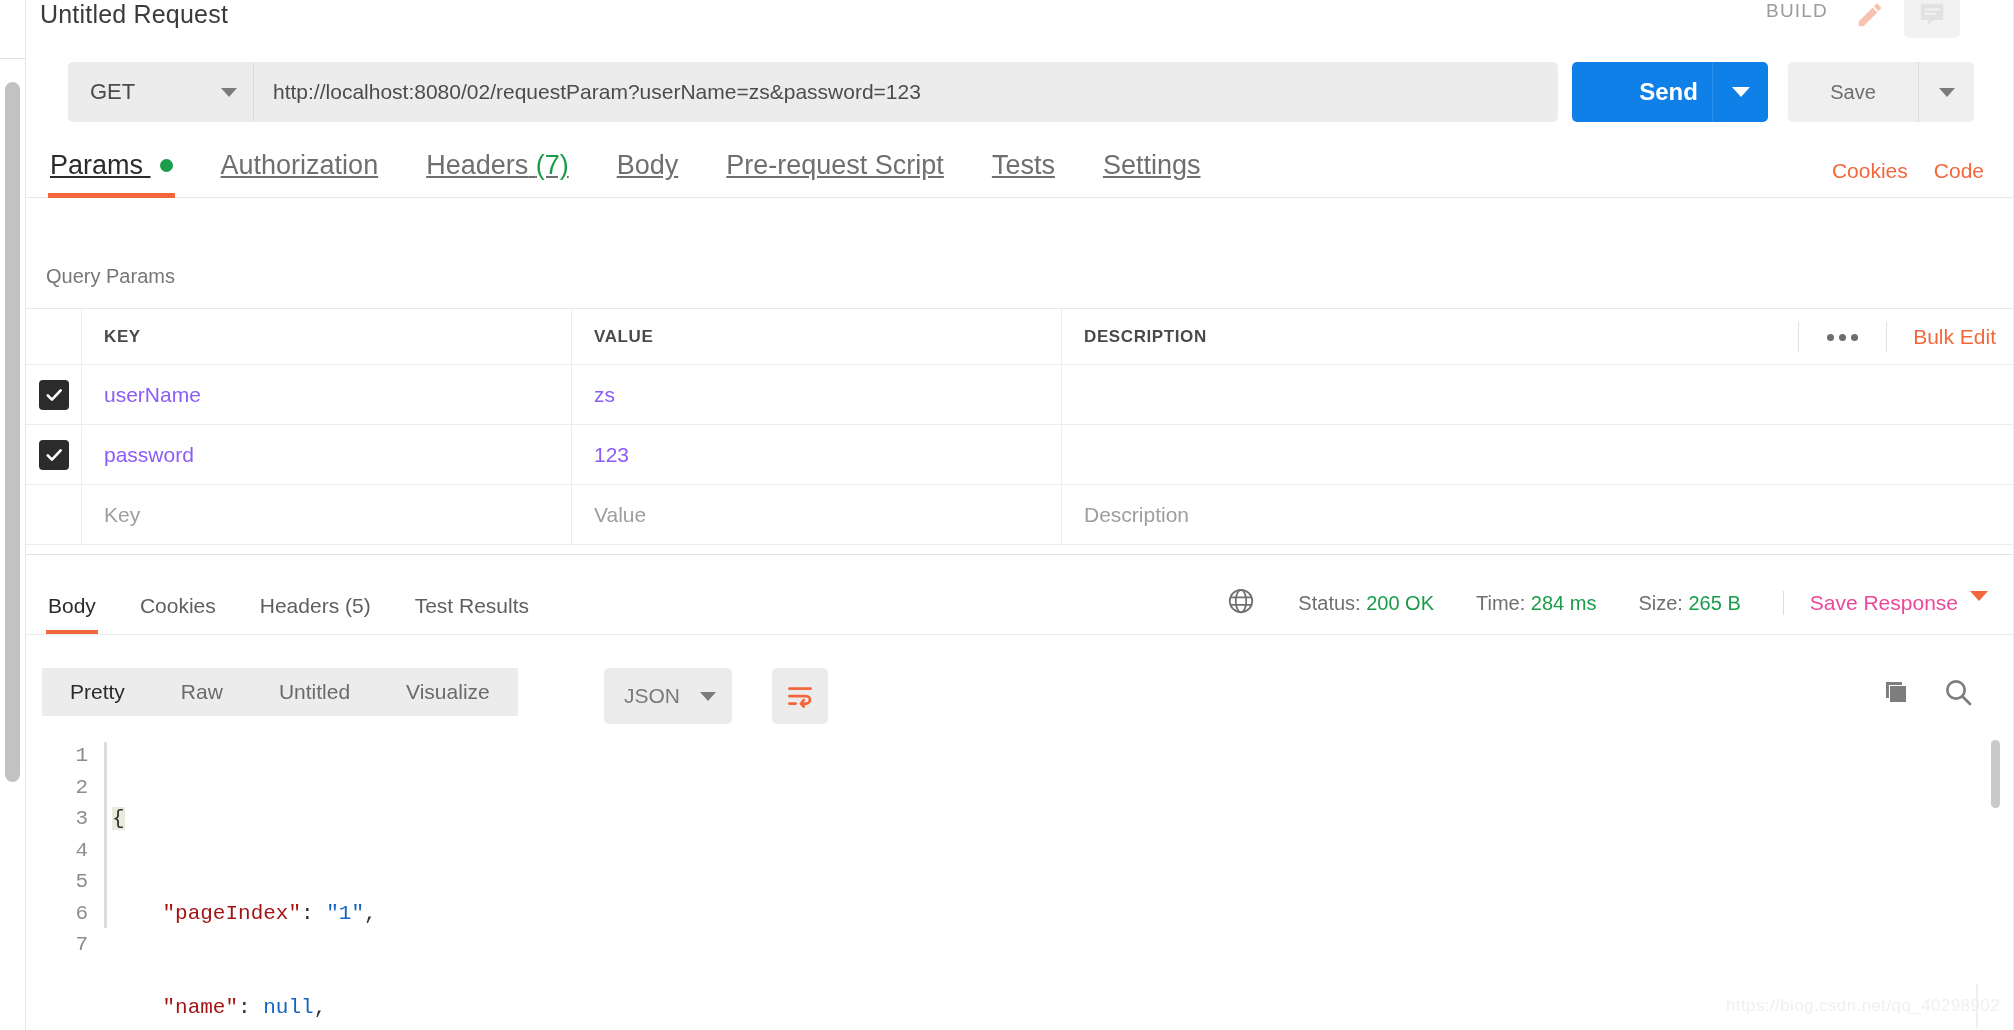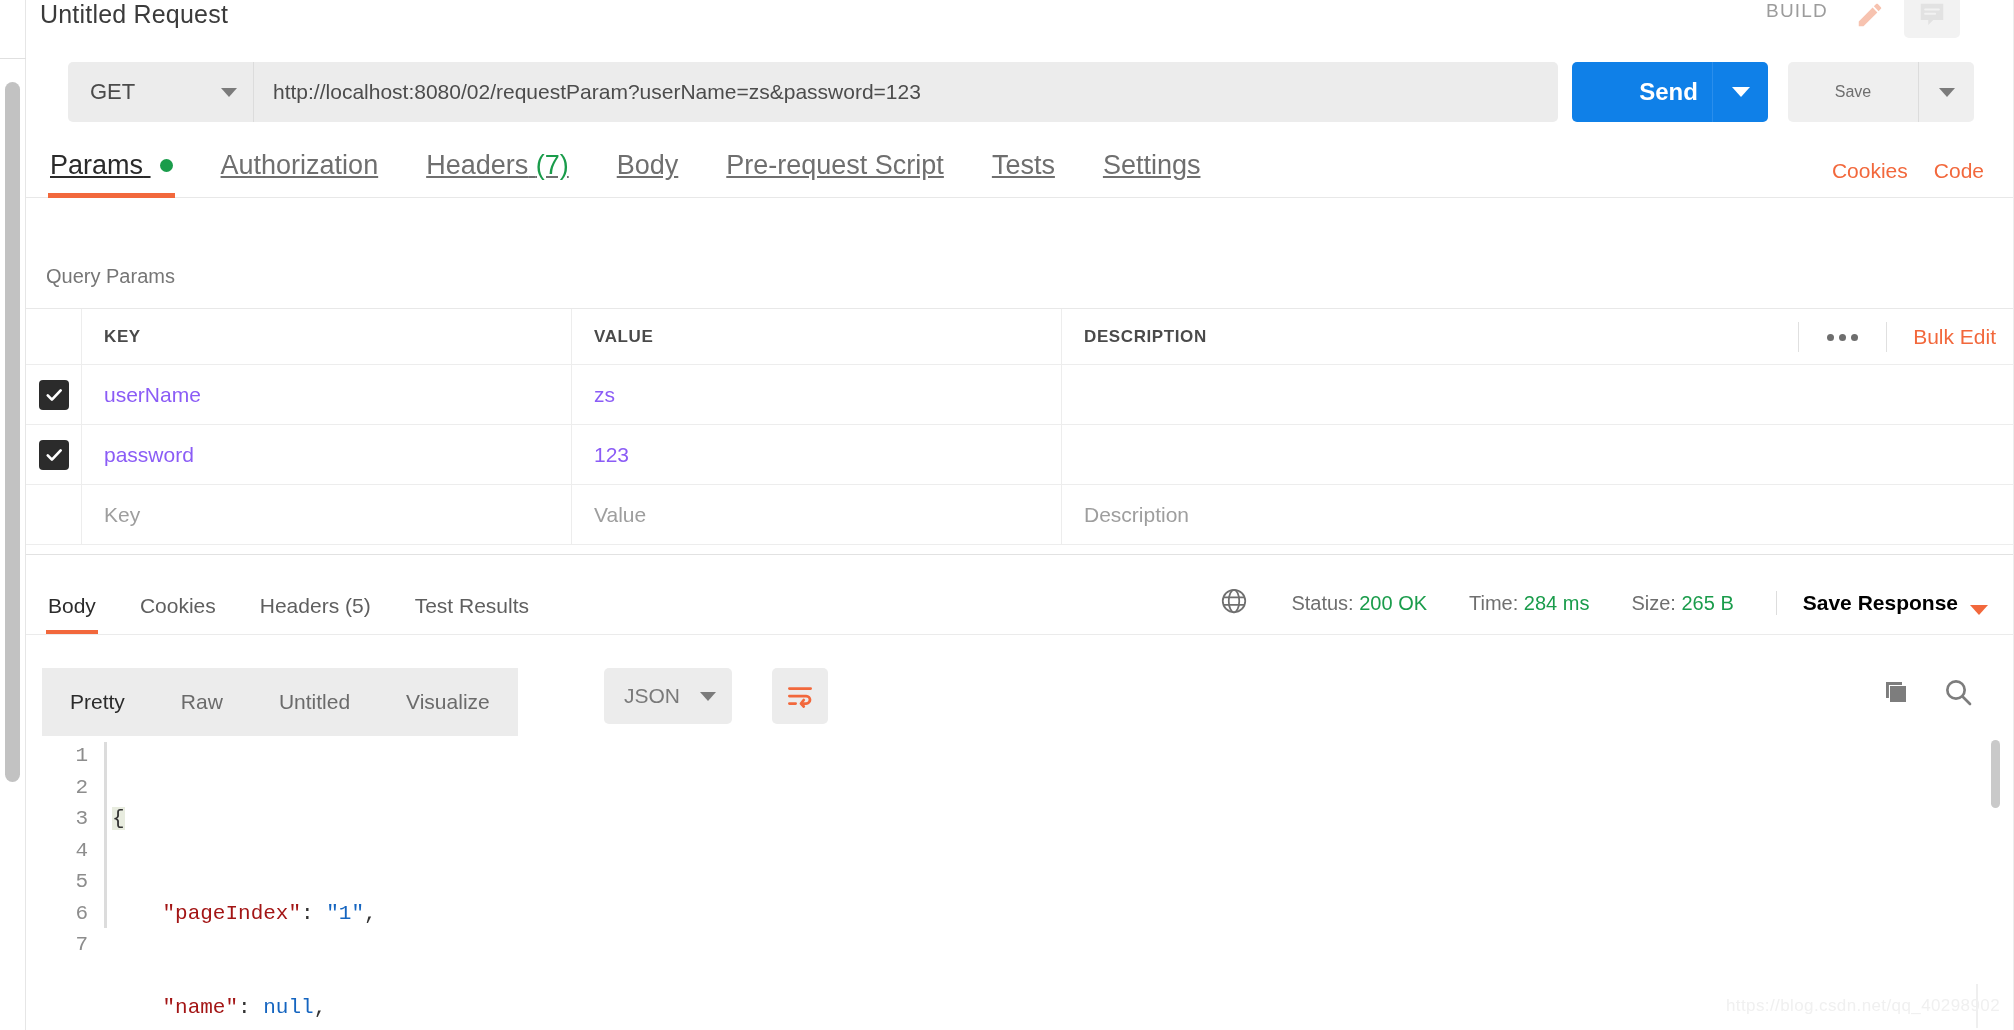--- a/index.html
+++ b/index.html
@@ -92,21 +92,21 @@
     border-left: 9px solid transparent;
     border-right: 9px solid transparent;
     border-top: 10px solid #ffffff;
   }
   .save-btn {
     position: absolute; left: 1788px; top: 62px;
     width: 186px; height: 60px; background: #efefef; border-radius: 5px;
     display: flex; align-items: center;
   }
   .save-btn .label {
-    flex: 1; text-align: center; color: #6e6e6e; font-size: 16px;
+    flex: 1; text-align: center; color: #6e6e6e; font-size: 20px;
   }
   .save-btn .split {
     width: 56px; height: 60px; border-left: 1px solid #dcdcdc;
     display: flex; align-items: center; justify-content: center;
   }
 
   
   .req-tabs {
     position: absolute; left: 26px; top: 140px; width: 1988px; height: 58px;
     display: flex; align-items: flex-end;
@@ -200,39 +200,39 @@
     height: 5px; background: #f2683c;
   }
   .status-group {
     position: absolute; right: 26px; bottom: 14px;
     display: flex; align-items: center; gap: 14px;
   }
   .globe { margin-right: 28px; }
   .st-item { font-size: 20px; color: #6f6f6f; margin-right: 28px; white-space: nowrap; }
   .st-item b { font-weight: normal; color: #1a9c4b; }
   .save-resp {
-    display: flex; align-items: flex-end; gap: 12px;
+    display: flex; align-items: flex-start; gap: 12px;
     padding-left: 26px; border-left: 1px solid #ddd;
-    font-size: 21px; color: #000000; font-weight: bold;
+    font-size: 21px; color: #ec4899; font-weight: normal;
   }
   .caret-orange {
     width: 0; height: 0;
     border-left: 9px solid transparent;
     border-right: 9px solid transparent;
     border-top: 10px solid #f2683c;
   }
   .resp-tabs-line {
     position: absolute; left: 26px; top: 634px; width: 1988px; height: 1px;
     background: #ebebeb;
   }
 
   
   .fmt-group {
     position: absolute; left: 42px; top: 668px;
-    height: 68px; background: #ececec; border-radius: 0;
+    height: 48px; background: #ececec; border-radius: 0;
     display: flex; align-items: center;
   }
   .fmt {
     padding: 0 28px; font-size: 21px; color: #6b6b6b;
   }
   .fmt.active { color: #2b2b2b; }
   .type-select {
     position: absolute; left: 604px; top: 668px;
     width: 128px; height: 56px; background: #ececec; border-radius: 5px;
     display: flex; align-items: center; justify-content: space-between;

